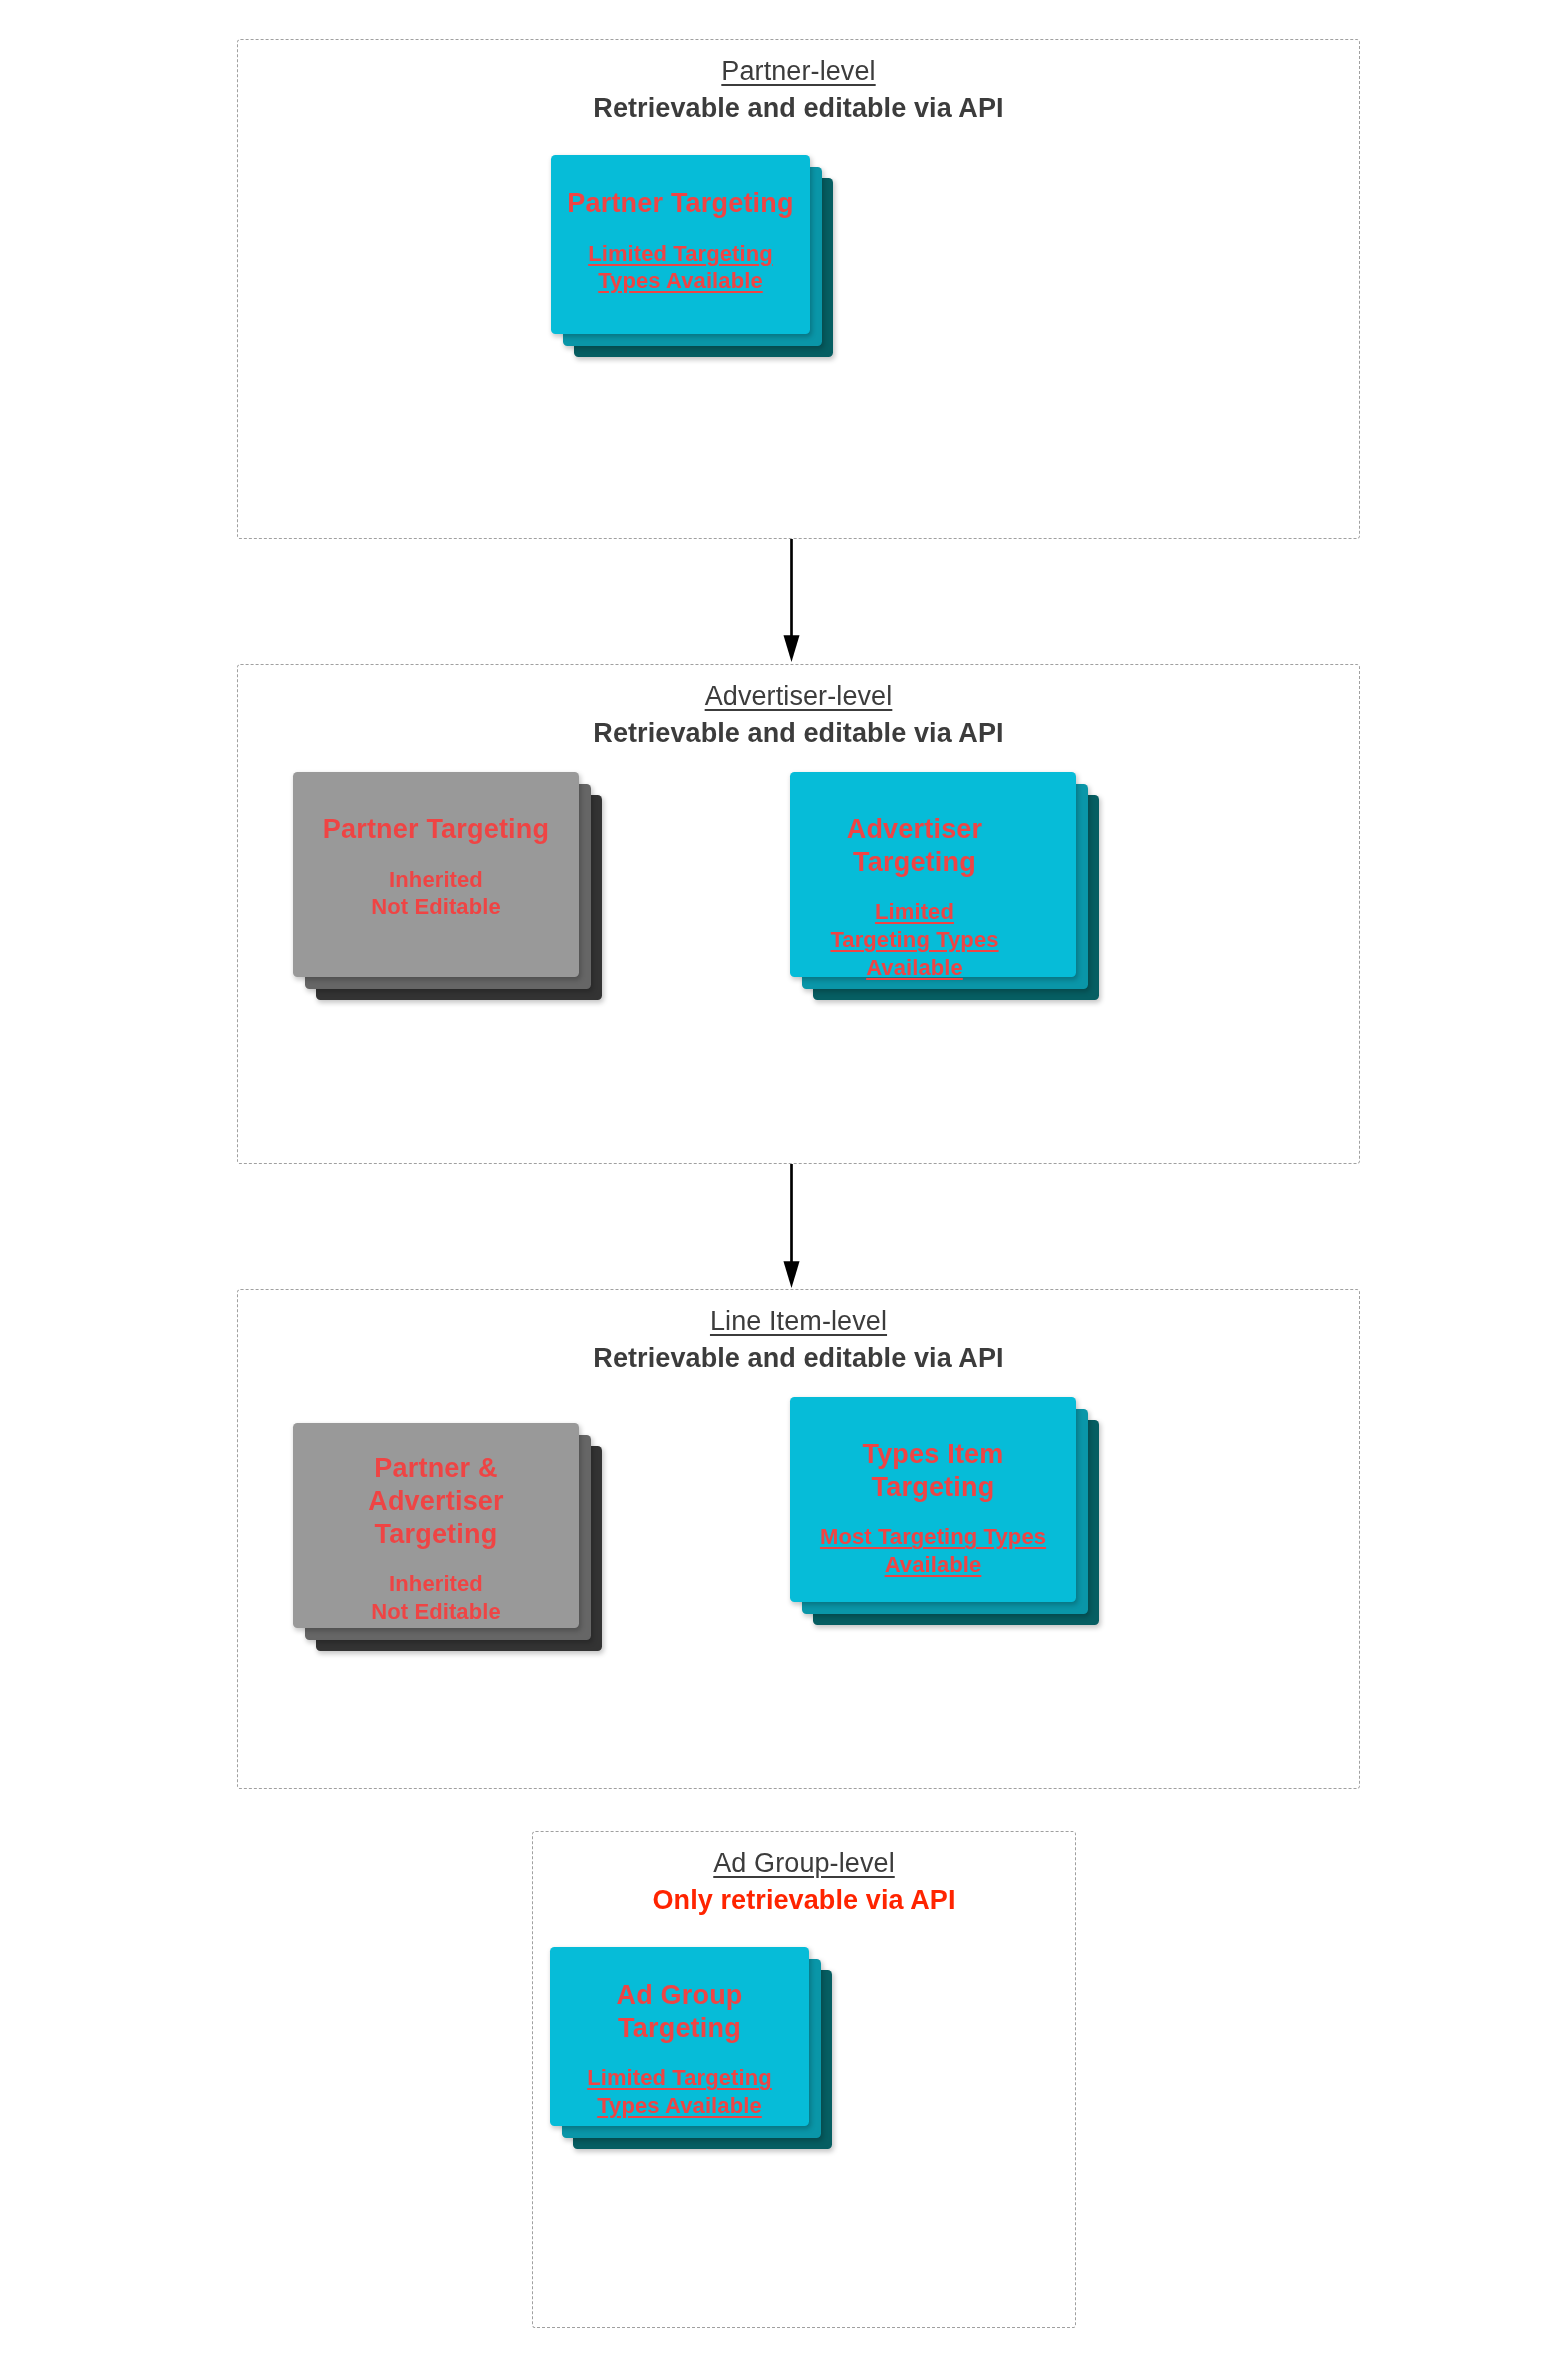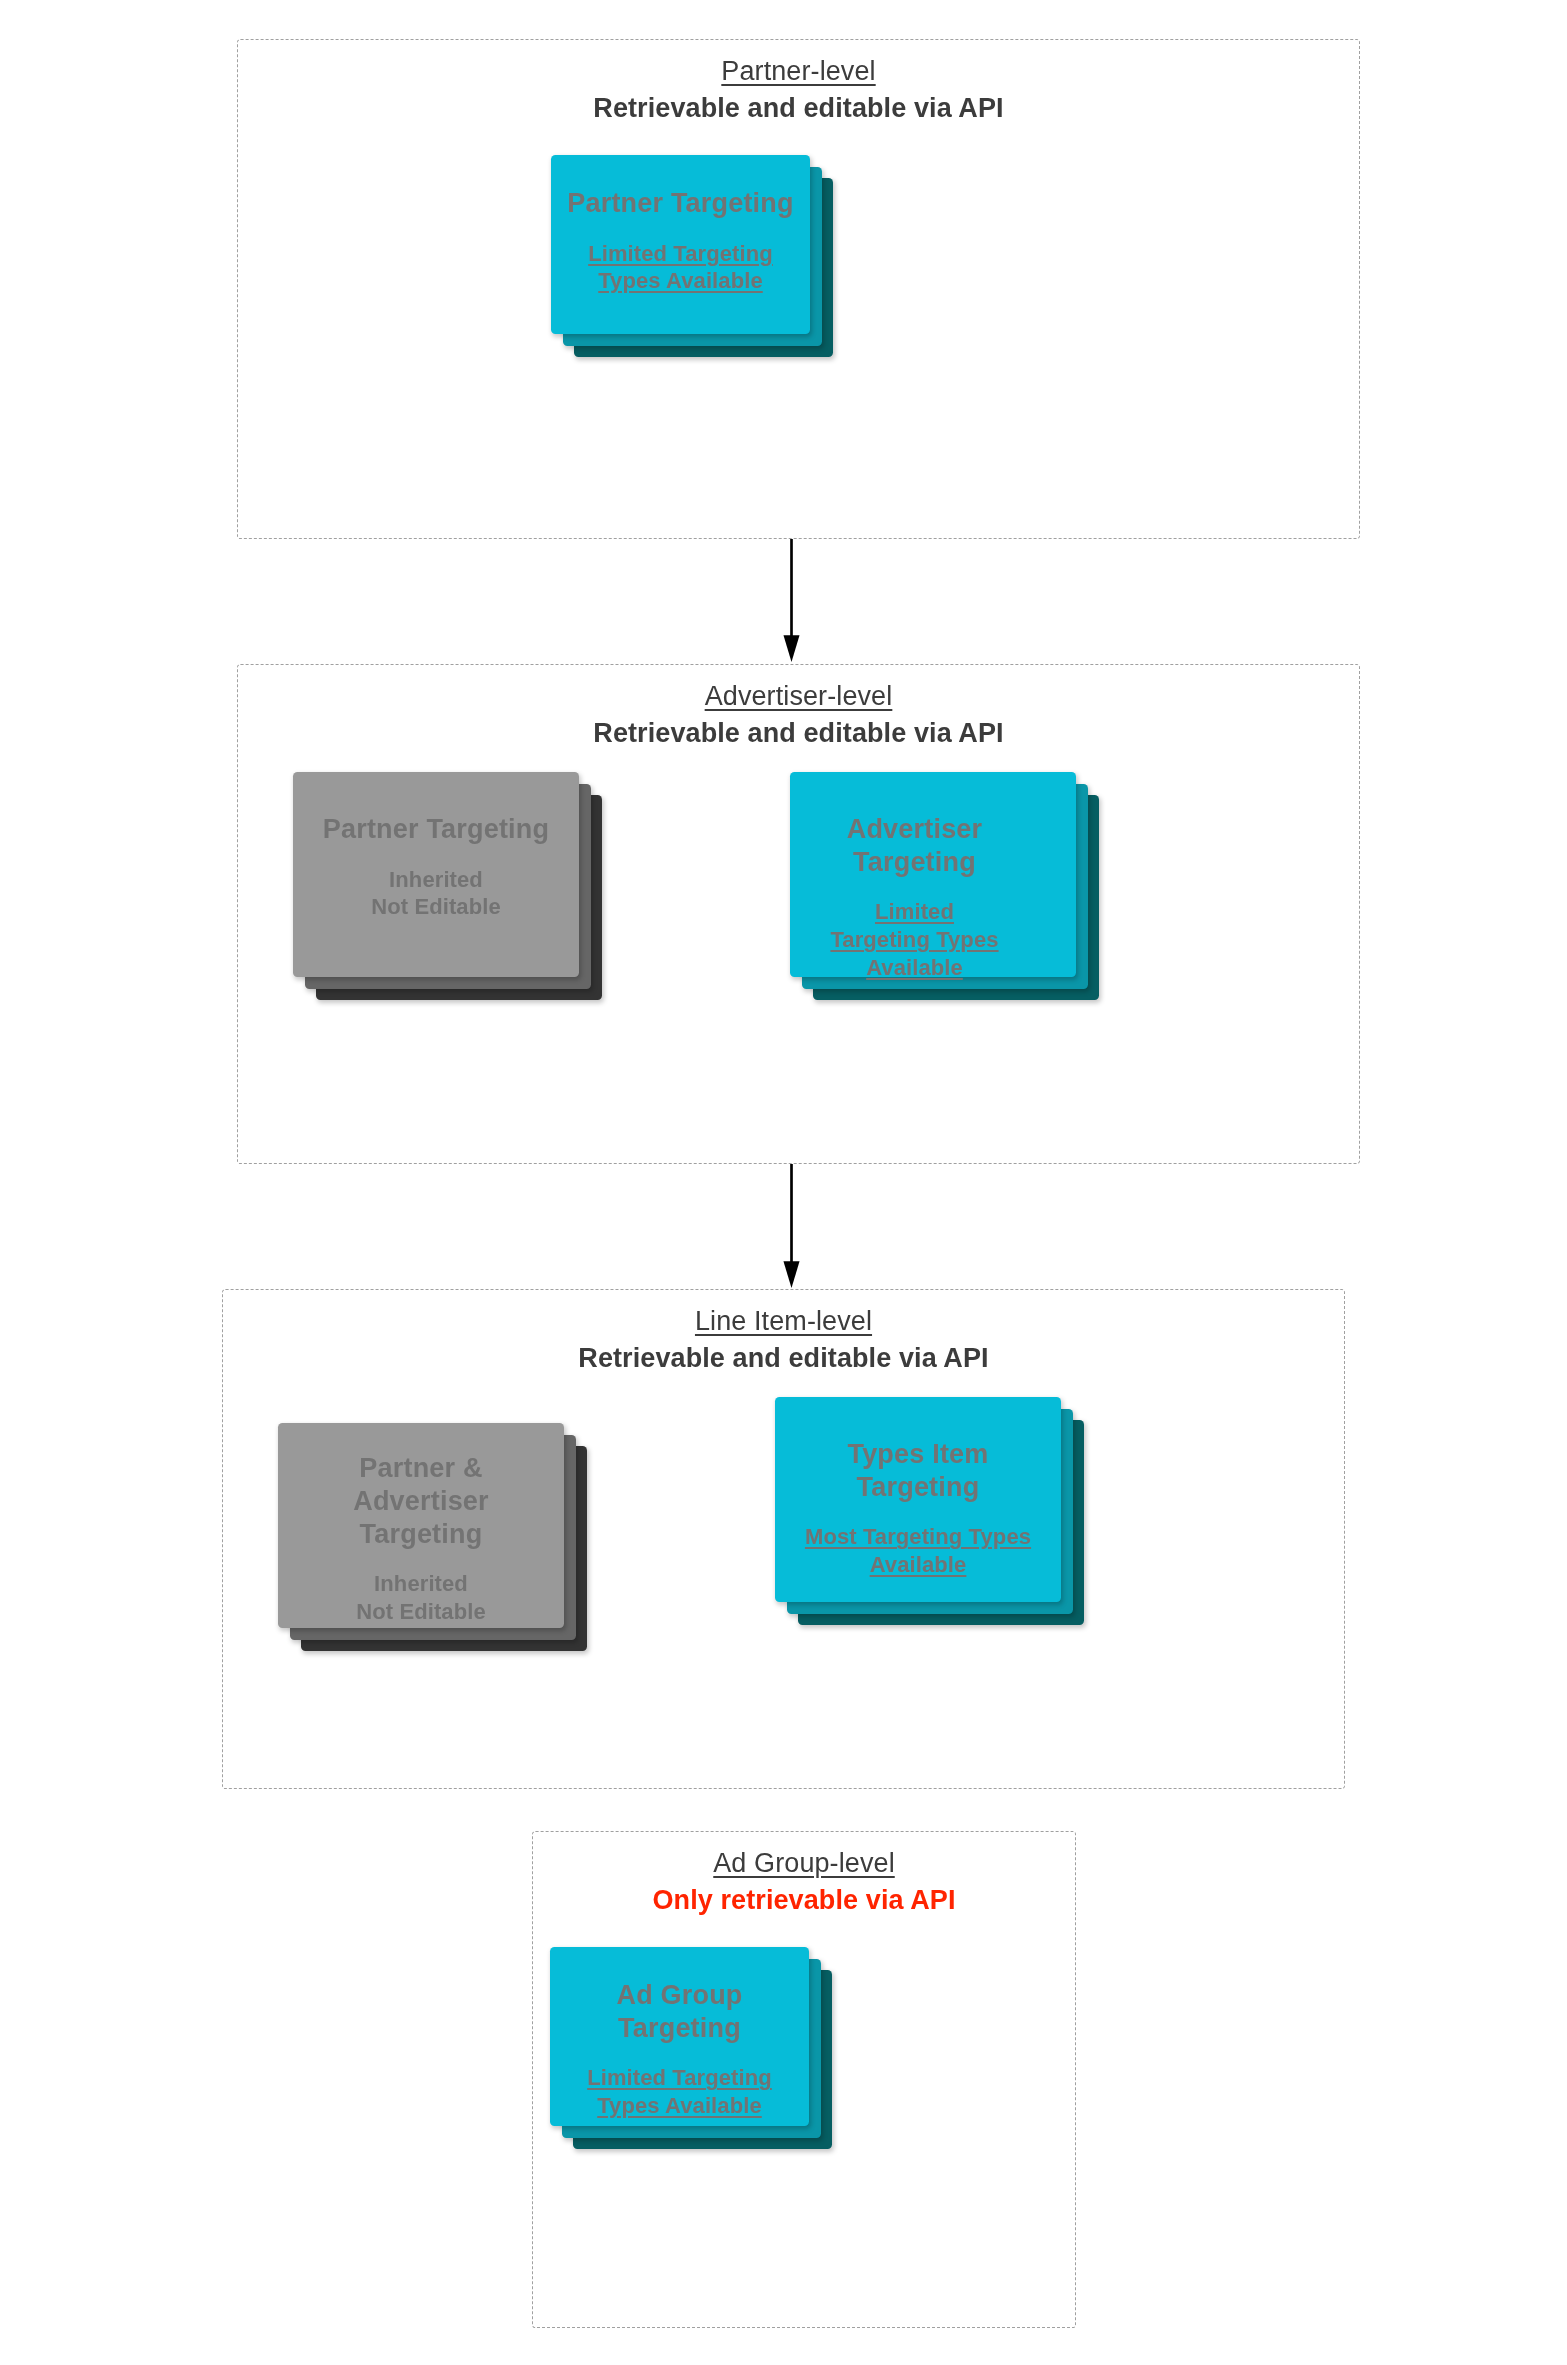--- a/index.html
+++ b/index.html
@@ -79,21 +79,21 @@
   
   .stack-grey .card-layer.back  { background: #333333; }
   .stack-grey .card-layer.mid   { background: #666666; }
   .stack-grey .card-layer.front { background: #999999; }
 
   .card-body {
     position: absolute;
     left: 0;
     right: 0;
     text-align: center;
-    color: #737373;
+    color: #ef4444;
     padding: 0 16px;
     box-sizing: border-box;
   }
   .card-title {
     font-size: 27px;
     font-weight: bold;
     line-height: 1.22;
     letter-spacing: 0.2px;
   }
   .card-subtitle {
@@ -173,21 +173,21 @@
     </div>
   </div>
 
   <div class="connector-arrow" style="left:779px; top:1164px; width:25px; height:125px;">
     <svg width="25" height="125" viewBox="0 0 28 140" aria-hidden="true">
       <line x1="14" y1="0" x2="14" y2="114" stroke="#000000" stroke-width="3"></line>
       <polygon points="14,139 5,109 23,109" fill="#000000"></polygon>
     </svg>
   </div>
 
-  <div class="level-panel" style="left:222px; top:1289px; width:1123px; height:500px;padding-left:8px;">
+  <div class="level-panel" style="left:237px; top:1289px; width:1123px; height:500px;padding-left:8px;">
 
     <div class="panel-heading" style="top:16px;">
       <span class="panel-level-name">Line Item-level</span>
       <span class="panel-api-note">Retrievable and editable via API</span>
     </div>
 
     <div class="card-stack stack-grey" style="left:55px; top:107px; width:313px; height:232px;margin-top:26px;">
       <div class="card-layer back" style="width:286px; height:205px;"></div>
       <div class="card-layer mid" style="width:286px; height:205px;"></div>
       <div class="card-layer front" style="width:286px; height:205px;"></div>

